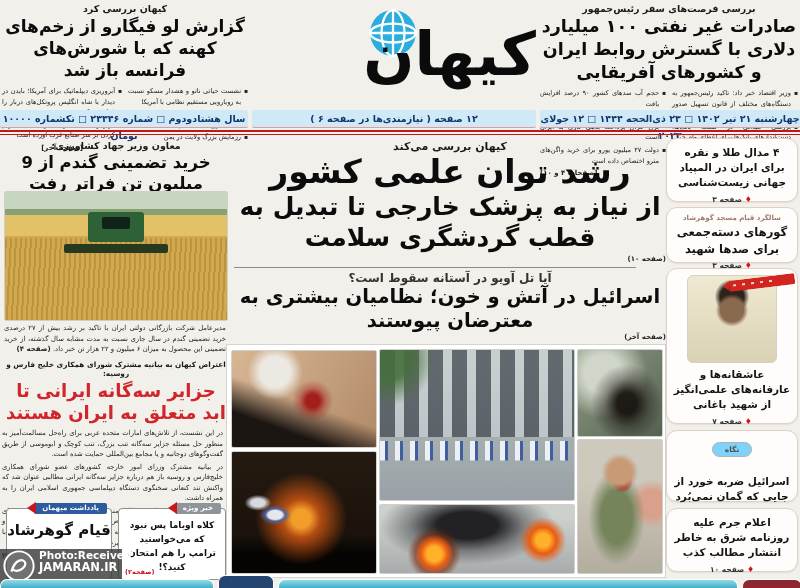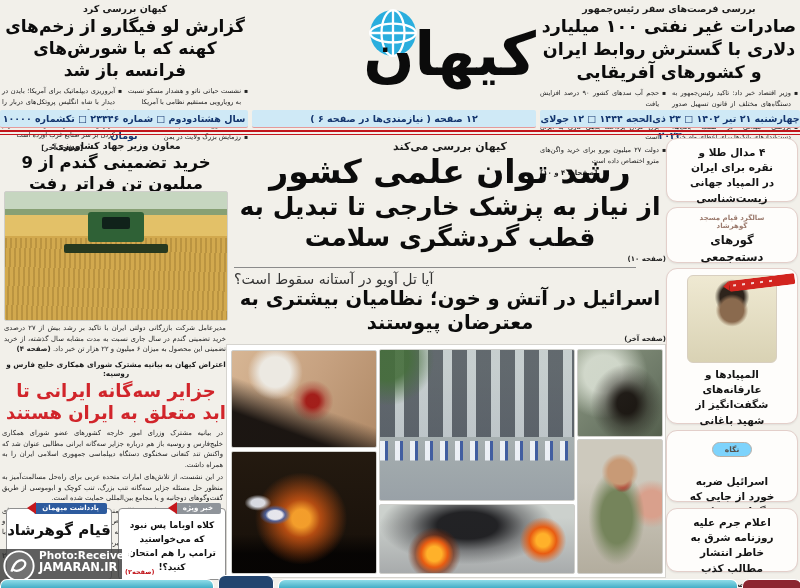--- a/index.html
+++ b/index.html
@@ -3,33 +3,33 @@
 <meta charset="utf-8">
 <style>
   html,body{margin:0;padding:0}
   body{
     width:800px;height:588px;position:relative;overflow:hidden;
     background:#f2f0ea;direction:rtl;
     font-family:"DejaVu Sans","Liberation Sans",sans-serif;color:#111;
   }
   .abs{position:absolute}
   .kick{font-size:10px;font-weight:bold;text-align:center;color:#1a1a1a}
-  .kick-sm{font-size:14px;font-weight:normal;text-align:left;color:#333}
+  .kick-sm{font-size:12px;font-weight:bold;text-align:center;color:#333}
   .hl{font-weight:bold;text-align:center;color:#0c0c0c;line-height:1.3}
   .bullets{display:flex;gap:6px;font-size:6.6px;line-height:1.6;color:#222;text-align:justify}
   .bcol{flex:1}
   .bl{position:relative;padding-right:7px;margin-bottom:2px}
   .bl::before{content:"▪";position:absolute;right:0;top:0;font-size:6px;color:#222}
   .pgref{font-weight:bold;font-size:7px;color:#222}
   .strip{position:absolute;background:#cfe9f6;color:#14356e;font-weight:bold;font-size:9.5px;
          height:17px;line-height:17px;text-align:center;border-radius:2px;border-bottom:1px solid #e59a9a}
   .rrule{position:absolute;left:0;right:0;background:#c2161c}
   .photo{position:absolute;border:1px solid #cfcfcb;border-radius:2px}
   .card{position:absolute;background:#fefdfb;border:1.5px solid #e3cfca;border-radius:11px;
-        box-shadow:0 1px 2px rgba(0,0,0,.07);text-align:center;padding:6px 20px;box-sizing:border-box}
+        box-shadow:0 1px 2px rgba(0,0,0,.07);text-align:center;padding:6px 5px;box-sizing:border-box}
   .card .t{font-weight:bold;font-size:10.5px;line-height:1.45;color:#141414}
   .card .k{font-size:7px;color:#9b7a6d;font-weight:bold;margin-bottom:2px}
   .pref{font-size:7.5px;color:#333;font-weight:bold;margin-top:4px}
   .pref .dot{color:#d1161b;font-size:8px}
   .pill{display:inline-block;border:1px solid #b9b0a8;border-radius:9px;padding:0 12px;
         font-size:7.5px;font-weight:bold;color:#55504b;background:#7dd3fc;line-height:13px;margin-bottom:17px}
   .nbox{position:absolute;background:#fff;border:1.2px solid #8f8f8f;border-radius:4px;
         box-sizing:border-box;text-align:center;padding-top:10px}
   .tab{position:absolute;top:-7px;right:4px;display:flex;align-items:center;direction:rtl}
   .tab .txt{color:#fff;padding:1px 8px 2px;font-size:7px;font-weight:bold;border-radius:2px;white-space:nowrap}
@@ -124,22 +124,22 @@
 
 <div class="abs" style="left:4px;top:323px;width:222px;font-size:6.8px;line-height:1.55;text-align:justify;color:#222">
   <span>مدیرعامل شرکت بازرگانی دولتی ایران با تاکید بر رشد بیش از ۲۷ درصدی خرید تضمینی گندم در سال جاری نسبت به مدت مشابه سال گذشته، از خرید تضمینی این محصول به میزان ۶ میلیون و ۲۲ هزار تن خبر داد.</span>
   <span class="pgref">(صفحه ۴)</span>
 </div>
 
 <div class="abs" style="left:2px;top:360px;width:228px">
   <div class="kick" style="font-size:7.3px">اعتراض کیهان به بیانیه مشترک شورای همکاری خلیج فارس و روسیه:</div>
   <div class="hl" style="font-size:18px;color:#d1252b;line-height:1.2;margin-top:2px">جزایر سه‌گانه ایرانی تا ابد متعلق به ایران هستند</div>
   <div style="margin-top:5px;font-size:6.8px;line-height:1.55;text-align:justify;color:#222">
+    <div class="bl">در این نشست، از تلاش‌های امارات متحده عربی برای راه‌حل مسالمت‌آمیز به منظور حل مسئله جزایر سه‌گانه تنب بزرگ، تنب کوچک و ابوموسی از طریق گفت‌وگوهای دوجانبه و یا مجامع بین‌المللی حمایت شده است.</div>
     <div class="bl">در بیانیه مشترک وزرای امور خارجه کشورهای عضو شورای همکاری خلیج‌فارس و روسیه باز هم درباره جزایر سه‌گانه ایرانی مطالبی عنوان شد که واکنش تند کنعانی سخنگوی دستگاه دیپلماسی جمهوری اسلامی ایران را به همراه داشت.</div>
-    <div class="bl">در این نشست، از تلاش‌های امارات متحده عربی برای راه‌حل مسالمت‌آمیز به منظور حل مسئله جزایر سه‌گانه تنب بزرگ، تنب کوچک و ابوموسی از طریق گفت‌وگوهای دوجانبه و یا مجامع بین‌المللی حمایت شده است.</div>
     <div class="bl">سخنگوی وزارت امور خارجه مطالب مندرج در بیانیه مشترک کشورهای شورای همکاری خلیج‌فارس و روسیه در خصوص جزایر سه‌گانه ایرانی را مردود خواند و تصریح کرد که این جزایر تعلق ابدی به ایران داشته و صدور این‌گونه بیانیه‌ها با روابط دوستانه ایران و همسایگان مغایرت دارد.</div>
     <div class="pgref" style="text-align:left;font-size:7.5px">صفحه ۲</div>
   </div>
 </div>
 
 <div class="nbox" style="left:118px;top:508px;width:108px;height:72px">
   <div class="tab">
     <span class="txt" style="background:#8f949a">خبر ویژه</span>
     <span class="arr"></span>
   </div>
@@ -225,21 +225,21 @@
   <div class="t" style="font-size:11.5px">گورهای دسته‌جمعی برای صدها شهید</div>
   <div class="pref"><span class="dot">♦</span> <span>صفحه ۳</span></div>
 </div>
 
 <div class="card" style="left:666px;top:268px;width:132px;height:156px">
   <div style="position:relative;width:88px;height:86px;margin:0 auto;border-radius:6px;border:1px solid #d8cfc0;
        background:radial-gradient(circle at 50% 40%,#8a6a4e 0 17%,transparent 24%),
                   radial-gradient(circle at 50% 24%,#2e241c 0 15%,transparent 22%),
                   linear-gradient(180deg,#efe9d2 0,#d9d2b4 100%)"></div>
   <div class="ribbon"></div>
-  <div class="t" style="margin-top:4px">المپیاد‌ها و عارفانه‌های شگفت‌انگیز از شهید باغانی</div>
+  <div class="t" style="margin-top:4px">عاشقانه‌ها و عارفانه‌های علمی‌انگیز از شهید باغانی</div>
   <div class="pref"><span class="dot">♦</span> <span>صفحه ۷</span></div>
 </div>
 
 <div class="card" style="left:666px;top:430px;width:132px;height:72px">
   <div><span class="pill">نگاه</span></div>
   <div class="t">اسرائیل ضربه خورد از جایی که گمان نمی‌بُرد</div>
   <div class="pref"><span class="dot">♦</span> <span>صفحه ۱۱</span></div>
 </div>
 
 <div class="card" style="left:666px;top:508px;width:132px;height:64px">

